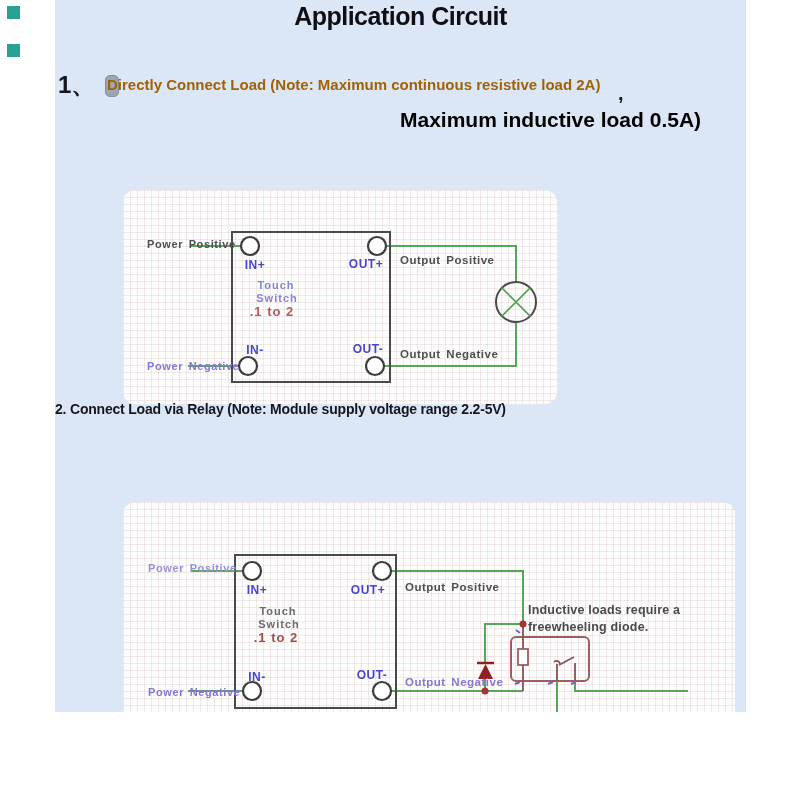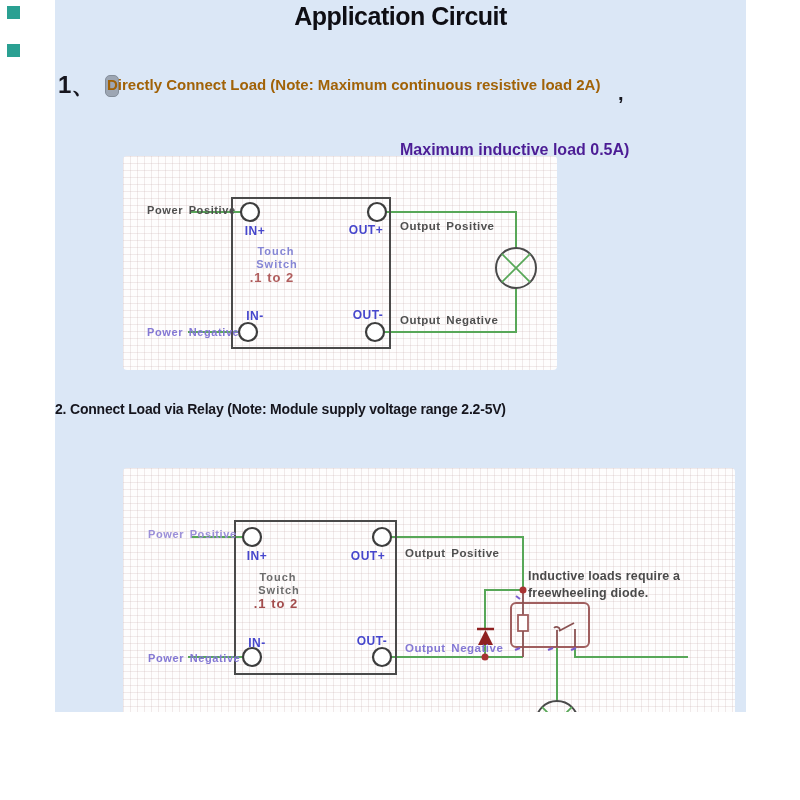--- a/index.html
+++ b/index.html
@@ -10,28 +10,28 @@
   .teal-sq { position:absolute; width:13px; height:13px; background:#2aa092; }
 
   .page-title { position:absolute; left:55px; top:2px; width:691px; text-align:center;
     font-size:25px; font-weight:bold; color:#0e0e14; letter-spacing:-0.5px; }
 
   .sec1-num { position:absolute; left:58px; top:69px; font-size:24px; font-weight:bold; color:#16161e; }
   .cursor-blob { position:absolute; left:105px; top:75px; width:14px; height:22px;
     background:#8e97a3; border:1px solid #6f7884; border-radius:5px; opacity:.8; }
   .sec1-line1 { position:absolute; left:107px; top:76px; font-size:15px; font-weight:bold; color:#a16207; }
   .sec1-comma { position:absolute; left:618px; top:82px; font-size:20px; font-weight:bold; color:#16161e; }
-  .sec1-line2 { position:absolute; left:400px; top:108px; font-size:16px; font-weight:bold; color:#4c1d95;margin-top:33px; }
+  .sec1-line2 { position:absolute; left:400px; top:108px; font-size:21px; font-weight:bold; color:#000000; }
   .sec2-heading { position:absolute; left:55px; top:401px; font-size:14px; font-weight:bold; color:#16161e; letter-spacing:-0.2px; }
 
-  .panel { position:absolute; background-color:#fefdfd; border-radius:4px;
+  .panel { position:absolute; background-color:#fefdfd; border-radius:12px;
     background-image:
       linear-gradient(rgba(205,180,180,0.28) 1px, transparent 1px),
       linear-gradient(90deg, rgba(205,180,180,0.28) 1px, transparent 1px);
-    background-size:7px 7px; }
+    background-size:7px 7px;margin-top:34px; }
   #panel1 { left:123px; top:156px; width:434px; height:214px; }
   #panel2 { left:123px; top:468px; width:612px; height:322px; }
   .panel svg { position:absolute; left:0; top:0; }
 
   text { font-family:"Liberation Sans", sans-serif; font-weight:bold; }
   .pinlbl  { font-size:12px; fill:#4646cc; letter-spacing:.5px; }
   .pwr-dk  { font-size:11px; fill:#4f4f4f; letter-spacing:.6px; word-spacing:2px; }
   .pwr-pu  { font-size:11px; fill:#9b8fd8; letter-spacing:.6px; word-spacing:2px; }
   .pwr-pu2 { font-size:11px; fill:#8478d4; letter-spacing:.6px; word-spacing:2px; }
   .out-dk  { font-size:11.5px; fill:#4f4f4f; letter-spacing:.5px; word-spacing:2px; }

